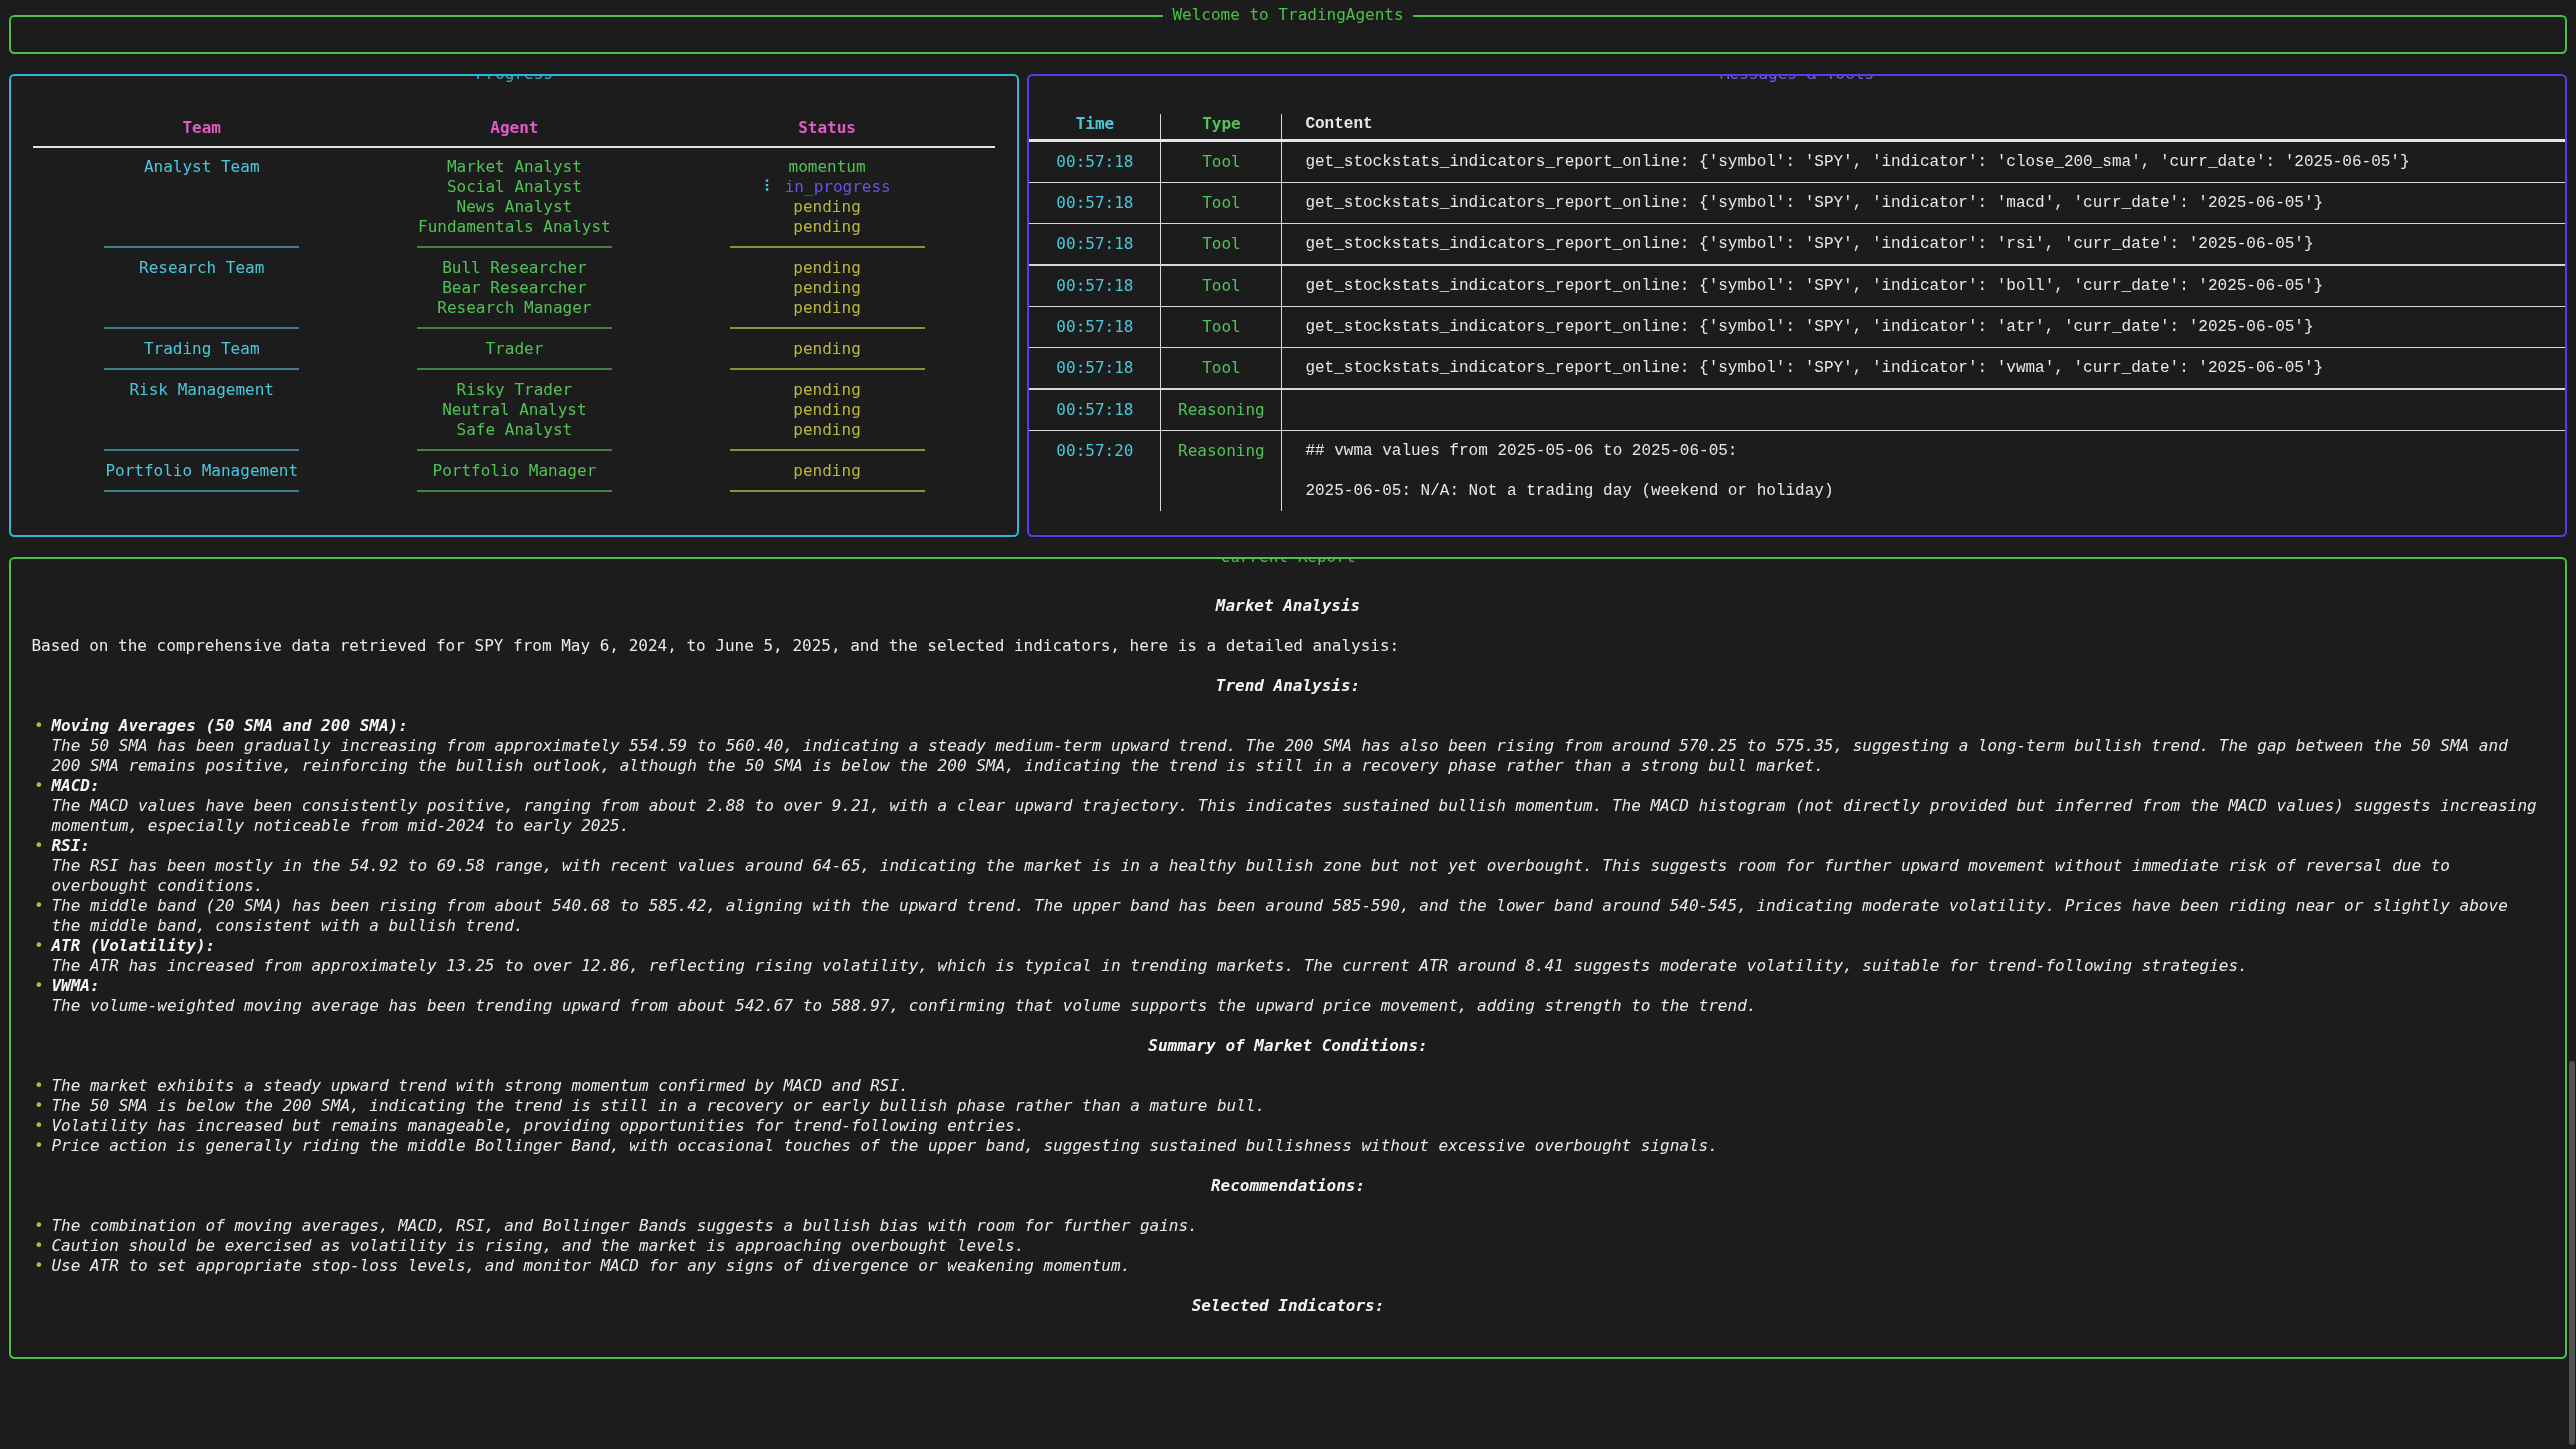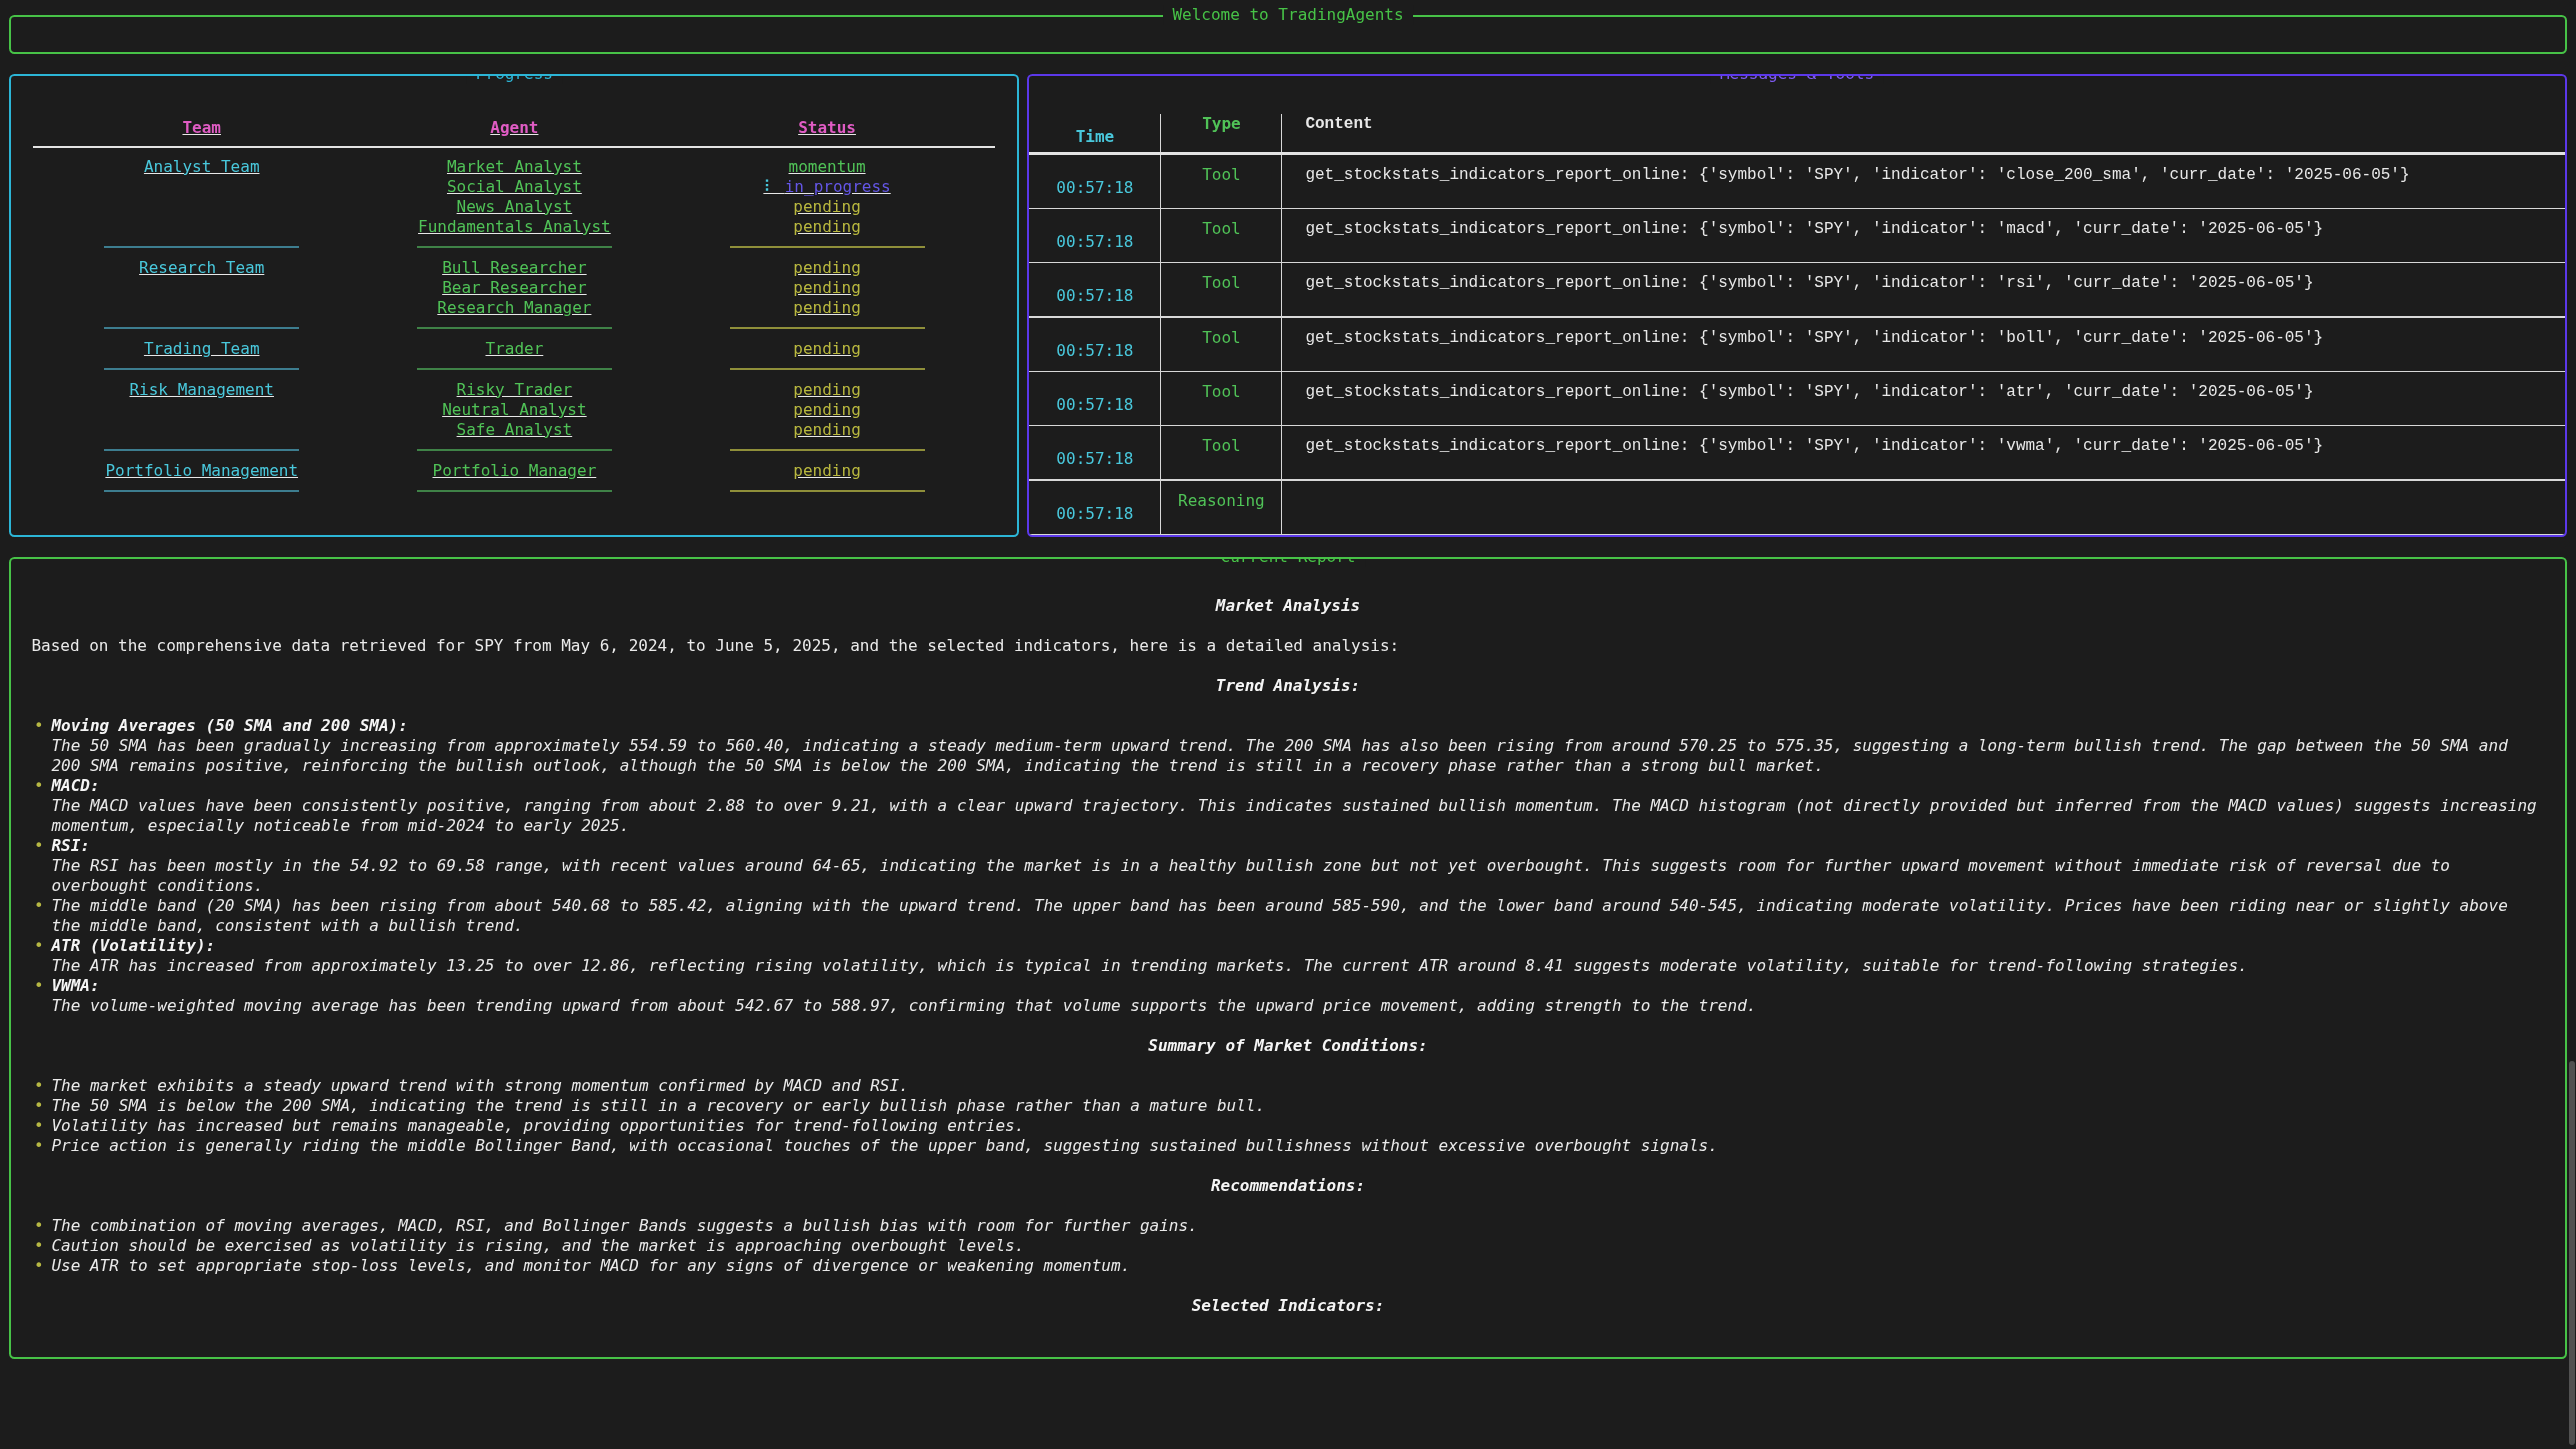--- a/index.html
+++ b/index.html
@@ -18,21 +18,21 @@
   .panel{position:relative;border-radius:5.4px;background:var(--bg);}
   .panel-title{
     position:absolute;top:-11.4px;left:50%;transform:translateX(-50%);
     background:var(--bg);padding:0 9.4px;white-space:nowrap;line-height:20px;
   }
   
   .welcome{border:2px solid var(--green);height:39px;}
   .welcome .panel-title{color:var(--green);}
   
   .main-row{display:flex;margin-top:20px;height:463px;}
-  .progress{border:2px solid var(--cyan);flex:0 0 1010px;overflow:hidden;text-decoration:underline;}
+  .progress{border:2px solid var(--cyan);flex:0 0 1010px;overflow:hidden;}
   .progress .panel-title{color:var(--cyan);}
   .messages{border:2px solid var(--purple);flex:1;margin-left:8px;overflow:hidden;}
   .messages .panel-title{color:var(--purple_title);}
   
   .ptable{display:grid;grid-template-columns:1fr 1fr 1fr;padding:42px 34px 0;}
   .pcell{text-align:center;line-height:20px;height:20px;white-space:nowrap;}
   .phead{color:var(--magenta);font-weight:bold;}
   .phead-sep{grid-column:1/-1;height:19px;position:relative;}
   .phead-sep::after{content:"";position:absolute;left:-12px;right:-12px;top:8px;height:2.7px;background:var(--line_bright);}
   .sep-row{height:21px;display:flex;align-items:center;justify-content:center;}
@@ -43,21 +43,21 @@
   .team{color:var(--cyan_text);}
   .agent{color:var(--green_text);}
   .status-completed{color:var(--green_text);}
   .status-pending{color:var(--yellow);}
   .status-in_progress{color:var(--blue_violet);}
   .spinner{color:var(--cyan_text);}
   
   .mtable{display:grid;grid-template-columns:131px 121px 1fr;padding-top:38px;}
   .mcell{line-height:20px;padding:10px 5.4px;overflow:hidden;}
   .mhead{padding:0 5.4px 5.4px;color:var(--magenta);font-weight:bold;}
-  .col-time{text-align:center;color:var(--cyan_text);white-space:nowrap;margin-top:13px;}
+  .col-time{text-align:center;color:var(--cyan_text);white-space:nowrap;}
   .col-type{text-align:center;color:var(--green_text);border-left:1.3px solid var(--line);white-space:nowrap;}
   .col-content{padding-left:23px;border-left:1.3px solid var(--line);color:#e8e8e8;white-space:pre;font-family:Liberation Mono, monospace;}
   .m-sep{grid-column:1/-1;height:1.3px;background:var(--line);}
   .m-sep-heavy{grid-column:1/-1;height:2.7px;background:var(--line_bright);}
   
   .report{border:2px solid var(--green);height:802px;margin-top:20px;overflow:hidden;}
   .report .panel-title{color:var(--green);}
   .report-body{padding:17.4px 20px 0;}
   .rheading{text-align:center;font-weight:bold;color:#f5f5f5;margin:20px 0;font-style:italic;}
   .rintro{margin:20px 0;color:#eaeaea;}

